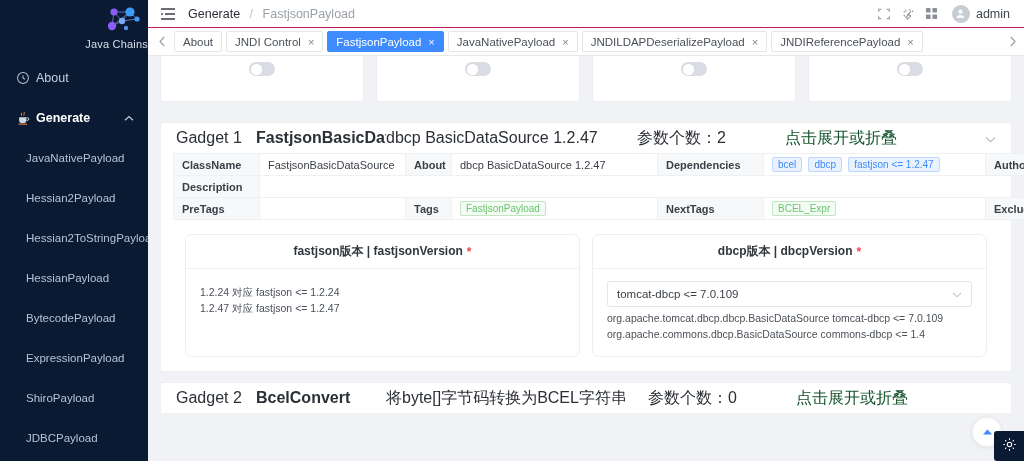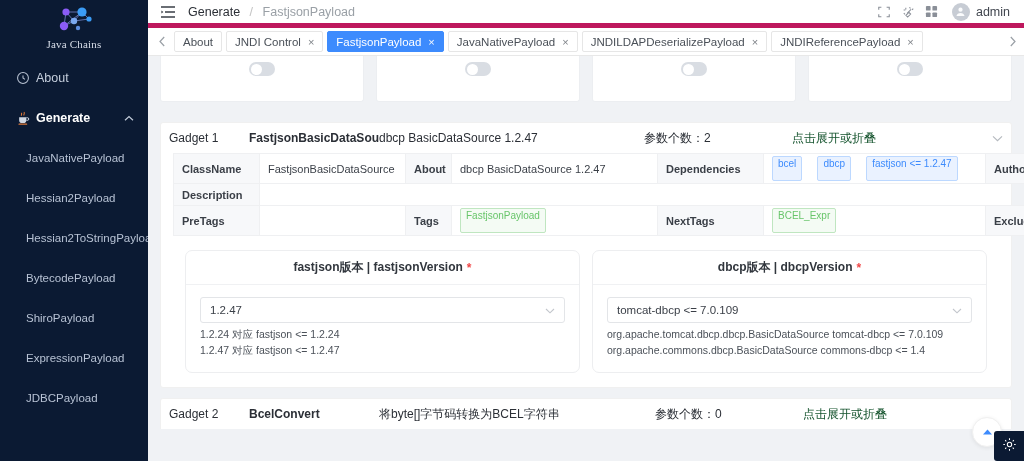--- a/index.html
+++ b/index.html
@@ -15,42 +15,42 @@
 
   
   .sidebar {
     width: 148px; height: 461px;
     background: #0b1a33;
     color: #c9d1e0;
     flex: 0 0 148px;
     position: relative;
     overflow: hidden;
   }
-  .logo-wrap { height: 58px; display:flex; flex-direction:column; align-items:center; justify-content:flex-start; padding-top:4px;font-family:Liberation Serif, serif;}
+  .logo-wrap { height: 58px; display:flex; flex-direction:column; align-items:flex-end; justify-content:flex-start; padding-top:4px;}
   .logo-mark { width: 52px; height: 34px; position: relative; }
   .logo-title { font-size: 11px; color: #d8dee9; margin-top: 0px; letter-spacing:.2px;}
   .nav-item {
     height: 40px; display: flex; align-items: center;
     padding-left: 16px; font-size: 12.5px; color: #c6cfdd;
     position: relative; cursor: pointer;
   }
   .nav-item .ico { width: 20px; display:flex; align-items:center; justify-content:flex-start; }
   .nav-item.active { color: #ffffff; font-weight: 600; }
   .nav-chevron { position: absolute; right: 14px; top: 50%; transform: translateY(-50%); }
   .sub-item {
     height: 40px; display:flex; align-items:center;
     padding-left: 26px; font-size: 11.5px; color: #b7c2d4; cursor:pointer;
   }
 
   
   .main { flex: 1 1 auto; display: flex; flex-direction: column; background: #f0f2f5; min-width:0; }
 
   .topbar {
     height: 28px; background: #fff; display:flex; align-items:center;
-    padding: 0 12px; border-bottom: 5px solid #be185d; flex:0 0 28px;
+    padding: 0 12px; border-bottom: 1px solid #be185d; flex:0 0 28px;
   }
   .hamburger { width: 16px; height: 14px; margin-right: 12px; cursor:pointer; display:flex; align-items:center;}
   .crumb { font-size: 12.5px; color: #2b2f36; }
   .crumb-sep { color: #c3c3c3; margin: 0 6px; }
   .crumb-cur { color: #9aa0a6; }
   .topbar-spacer { flex: 1 1 auto; }
   .topbar-icon { width: 24px; height:24px; display:flex; align-items:center; justify-content:center; color:#8a8f98; cursor:pointer;}
   .avatar {
     width: 18px; height: 18px; border-radius: 50%;
     background: #c7ccd4; margin-left: 8px; margin-right: 6px;
@@ -94,42 +94,42 @@
     content:""; position:absolute; top:1.5px; left:1.5px;
     width: 11px; height: 11px; border-radius:50%; background:#fff;
   }
 
   
   .gadget {
     background: #fff; margin: 12px 12px 0 12px; border-radius: 3px;
     border: 1px solid #f0f0f0;
   }
   .gadget-head {
-    height: 30px; display:flex; align-items:center; font-size: 12px;
-    color:#2b2f36; padding: 0 8px; cursor: pointer; position:relative;
+    height: 30px; display:flex; align-items:center; font-size: 16px;
+    color:#2b2f36; padding: 0 15px; cursor: pointer; position:relative;
   }
   .gh-col { white-space: nowrap; overflow: hidden; }
   .gh-idx { width: 80px; }
   .gh-name { width: 130px; font-weight: 600; }
   .gh-desc { flex: 1 1 auto; }
   .gh-params { width: 148px; }
   .gh-hint { width: 200px; color:#14532d; }
   .gh-chev { margin-left:auto; color:#b5b9bf; }
 
   
   table.desc { width: calc(100% - 24px); margin: 0 12px; border-collapse: collapse; table-layout: fixed; }
   table.desc td {
     border: 1px solid #eff0f2; height: 22px; font-size: 11px;
     padding: 2px 8px; vertical-align: middle; color: #3a3f47;
     overflow:hidden; white-space: nowrap;
   }
   td.lbl { background: #f7f8fa; font-weight: 600; color:#333a44; }
   .tag {
-    display:inline-block; height:25px; line-height:13px; padding: 0 5px;
-    font-size: 10px; border-radius: 2px; margin-right: 12px; vertical-align: middle;
+    display:inline-block; height:15px; line-height:13px; padding: 0 5px;
+    font-size: 10px; border-radius: 2px; margin-right: 3px; vertical-align: middle;
   }
   .tag.blue { color:#3d8bfd; background:#eaf2ff; border:1px solid #bcd8ff; }
   .tag.green { color:#68c56a; background:#f4fbf4; border:1px solid #bfe6c0; }
 
   
   .panels { display:flex; gap: 12px; padding: 14px 24px 0 24px; }
   .panel { flex:1 1 0; border:1px solid #edeef0; border-radius:7px; background:#fff; min-width:0; }
   .panel-head {
     height: 34px; display:flex; align-items:center; justify-content:center;
     font-size: 12px; font-weight: 700; color:#31363d; border-bottom:1px solid #f0f1f3;
@@ -220,27 +220,30 @@
     <div class="sub-item">
       <span>JavaNativePayload</span>
     </div>
     <div class="sub-item">
       <span>Hessian2Payload</span>
     </div>
     <div class="sub-item">
       <span>Hessian2ToStringPayload</span>
     </div>
     <div class="sub-item">
+      <span>HessianPayload</span>
+    </div>
+    <div class="sub-item">
       <span>BytecodePayload</span>
     </div>
     <div class="sub-item">
+      <span>ExpressionPayload</span>
+    </div>
+    <div class="sub-item">
       <span>ShiroPayload</span>
-    </div>
-    <div class="sub-item">
-      <span>ExpressionPayload</span>
     </div>
     <div class="sub-item">
       <span>JDBCPayload</span>
     </div>
   </aside>
 
   <div class="main">
 
     <div class="topbar">
       <span class="hamburger">
@@ -400,28 +403,20 @@
           </table>
 
         <div class="panels">
 
           <div class="panel">
             <div class="panel-head">
               <span>fastjson版本 | fastjsonVersion</span>
               <span class="req">*</span>
             </div>
             <div class="panel-body">
-              <div class="select">
-                <span>1.2.47</span>
-                <span class="caret">
-                  <svg width="10" height="6" viewBox="0 0 10 6" fill="none" stroke="#c2c6cc" stroke-width="1.1">
-                      <path d="M1 1 5 4.8 9 1"></path>
-                    </svg>
-                </span>
-              </div>
               <div class="hints">
                 <div class="hint">1.2.24 对应 fastjson &lt;= 1.2.24</div>
                 <div class="hint">1.2.47 对应 fastjson &lt;= 1.2.47</div>
               </div>
             </div>
           </div>
 
           <div class="panel">
             <div class="panel-head">
               <span>dbcp版本 | dbcpVersion</span>

